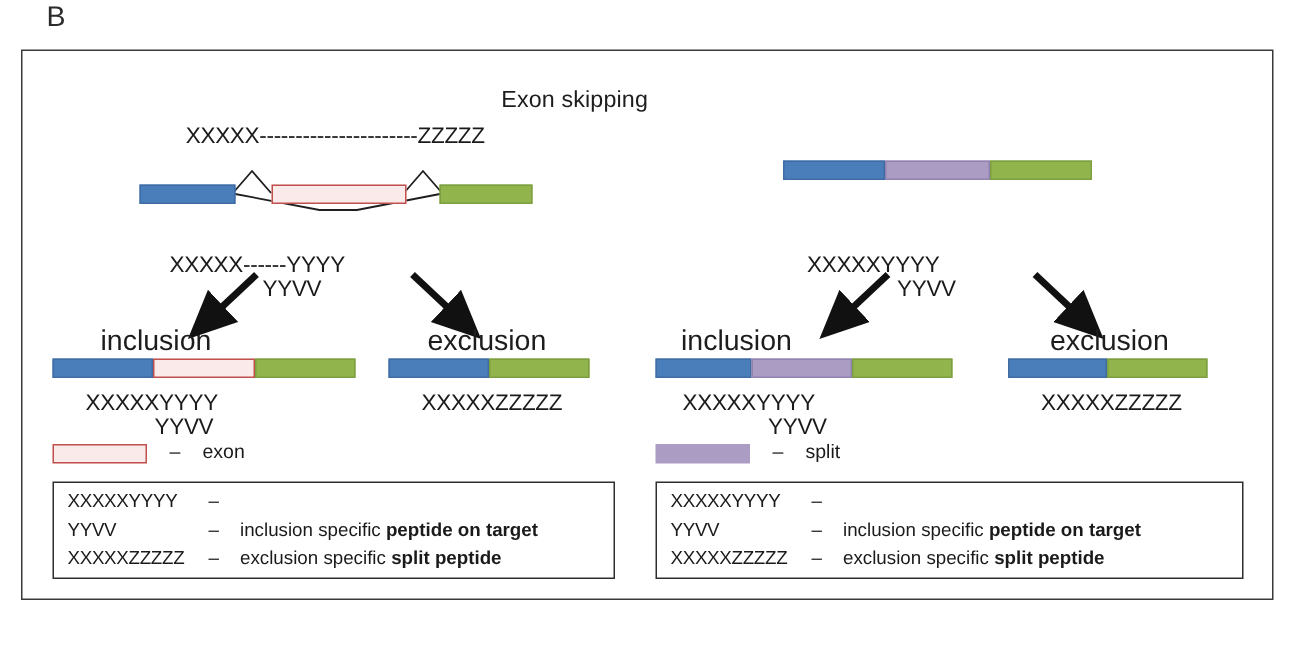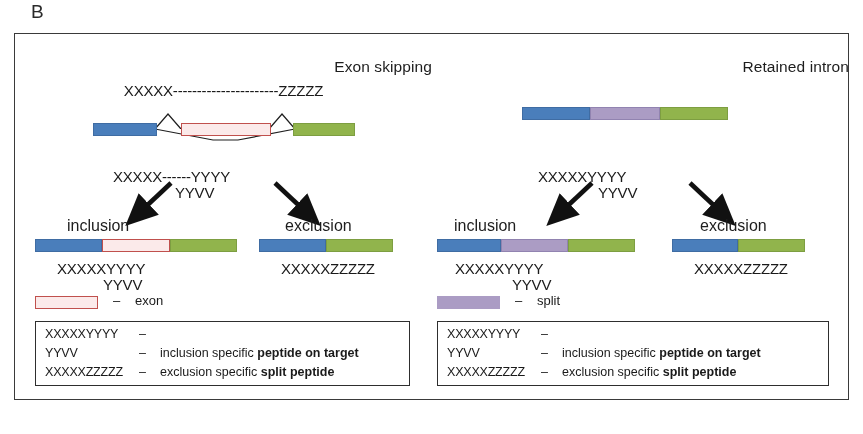--- a/index.html
+++ b/index.html
@@ -97,21 +97,21 @@
     height: 36px;
   }
   #splice-svg { position: absolute; left: 0; top: 0; }
 
   
   .arrow-svg { position: absolute; }
 
   
   .sub-label {
     position: absolute;
-    font-size: 16px;
+    font-size: 19px;
     color: #1d1d1d;
     white-space: nowrap;
     text-align: right;
   }
 
   
   .key-row { position: absolute; }
   .key-swatch {
     position: absolute;
     width: 63px;
@@ -256,21 +256,20 @@
       <div class="def-row">
         <span class="def-code">XXXXXZZZZZ</span>
         <span class="def-dash">–</span>
         <span class="def-desc"><span>exclusion specific </span><b>split peptide</b></span>
       </div>
     </div>
   </div>
 
   <div class="panel" id="panel-retained-intron">
 
-    <div class="panel-title">Retained intron</div>
 
 
     <div class="bar" style="left:90px;top:73px;width:206px;">
       <div class="seg seg-blue" style="left:0px;   width:68px;"></div>
       <div class="seg seg-purple" style="left:68px;  width:70px;"></div>
       <div class="seg seg-green" style="left:138px; width:68px;"></div>
     </div>
 
     <div class="seq" style="left:106px;top:134px;">XXXXXYYYY</div>
     <div class="seq" style="left:166px;top:150px;">YYVV</div>

